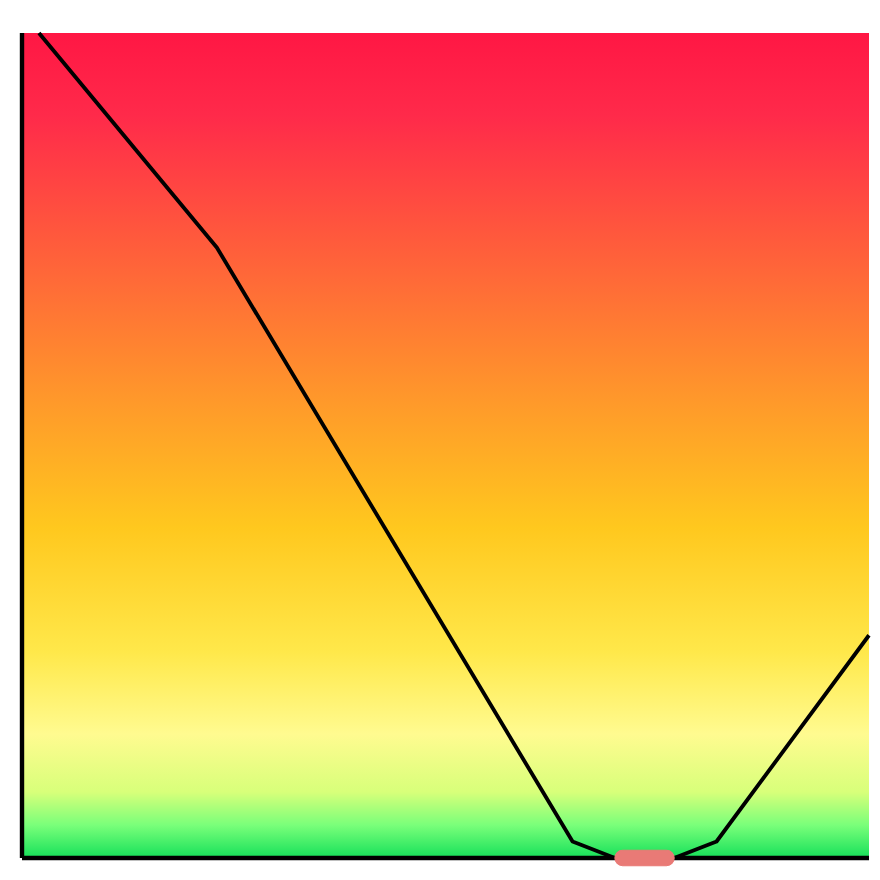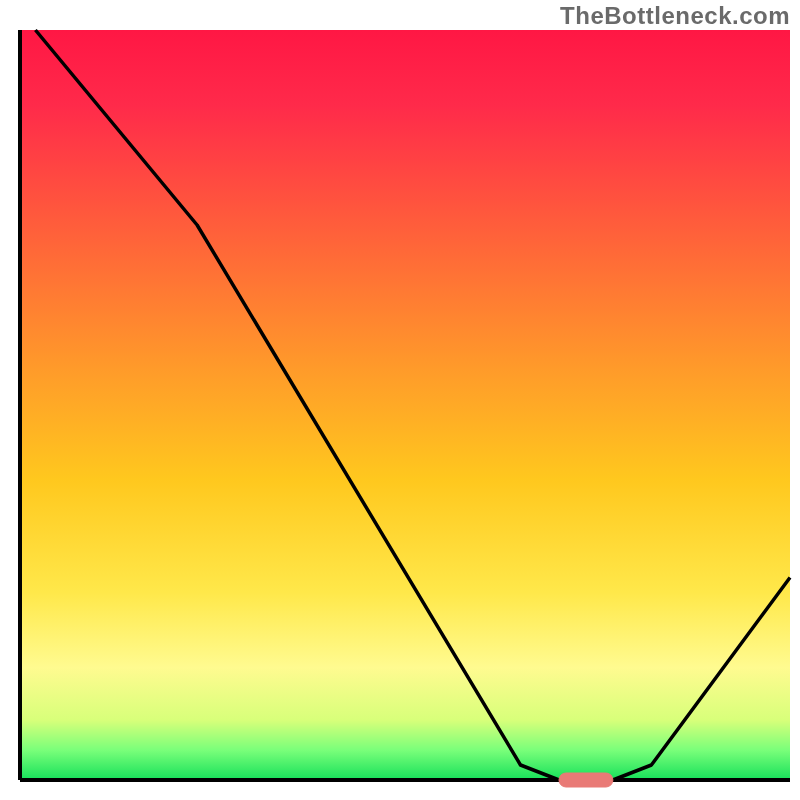--- a/index.html
+++ b/index.html
@@ -31,21 +31,20 @@
     top: 0;
     left: 0;
   }
   
 </style>
 </head>
 <body>
 
 <div class="stage">
 
-  <div class="watermark">TheBottleneck.com</div>
 
   <svg id="chart-svg" width="800" height="800" viewBox="0 0 800 800">
     <defs>
       <linearGradient id="bg-grad" x1="0" y1="0" x2="0" y2="1">
           <stop offset="0%" stop-color="#ff1744"></stop>
           <stop offset="10%" stop-color="#ff2a4a"></stop>
           <stop offset="25%" stop-color="#ff5a3c"></stop>
           <stop offset="45%" stop-color="#ff9a2a"></stop>
           <stop offset="60%" stop-color="#ffc81e"></stop>
           <stop offset="75%" stop-color="#ffe84a"></stop>

